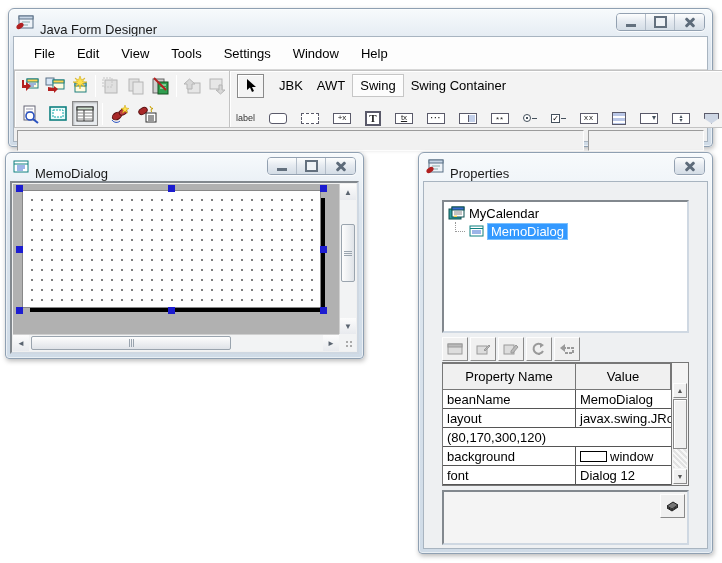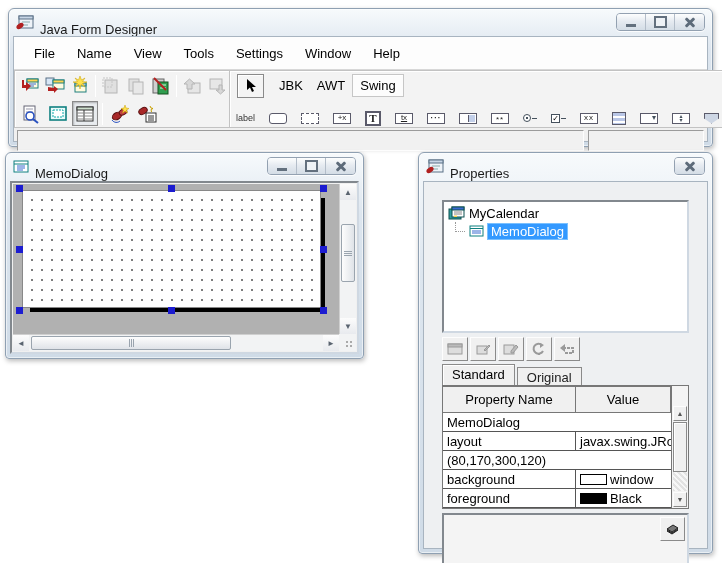--- a/index.html
+++ b/index.html
@@ -164,21 +164,21 @@
       <span class="title-text">Java Form Designer</span>
       <span class="caps">
         <span class="cap g-min"></span>
         <span class="cap g-max"></span>
         <span class="cap g-close"></span>
       </span>
     </div>
     <div class="client">
       <div class="menubar">
         <span class="mi">File</span>
-        <span class="mi">Name</span>
+        <span class="mi">Edit</span>
         <span class="mi">View</span>
         <span class="mi">Tools</span>
         <span class="mi">Settings</span>
         <span class="mi">Window</span>
         <span class="mi">Help</span>
       </div>
 
       <div class="toolzone">
 
         <div class="tpanel left">
@@ -294,20 +294,21 @@
         <div class="tpanel right">
           <div class="trow1">
             <span class="pointer-btn">
               <svg width="12" height="14" viewBox="0 0 12 14">
                 <path d="M2 0 L2 11 L5 8.5 L7 13 L9 12 L7 8 L11 8 Z" fill="#000"></path>
               </svg>
             </span>
             <span class="ptab">JBK</span>
             <span class="ptab">AWT</span>
             <span class="ptab sel">Swing</span>
+            <span class="ptab">Swing Container</span>
           </div>
           <div class="trow2 pal">
             <span class="pi pal-label">label</span>
             <span class="pi">
                 <span class="pbox round"></span>
               </span>
             <span class="pi">
                 <span class="pbox dashed"></span>
               </span>
             <span class="pi">
@@ -493,53 +494,43 @@
           </svg>
         </span>
         <span class="pbtn">
           <svg width="16" height="14" viewBox="0 0 16 14">
             <path d="M4 6 L14 6 L14 11 L6 11" fill="none" stroke="#9a9a9a" stroke-width="2" stroke-dasharray="3 1"></path>
             <path d="M6 2 L1 6 L6 10 Z" fill="#9a9a9a"></path>
           </svg>
         </span>
       </div>
 
-      <div class="ptabs">
-        <span class="tab on">Standard</span>
-        <span class="tab off">Original</span>
-      </div>
 
       <div class="ptable">
         <div class="tcols">
           <div class="thead">
             <span class="th c1">Property Name</span>
             <span class="th c2">Value</span>
           </div>
           <div class="trowp">
+            <span class="td c1">beanName</span>
             <span class="td c2">MemoDialog</span>
           </div>
           <div class="trowp">
             <span class="td c1">layout</span>
             <span class="td c2">javax.swing.JRootPa...</span>
           </div>
           <div class="trowp">
             <span class="td c2">(80,170,300,120)</span>
           </div>
           <div class="trowp">
             <span class="td c1">background</span>
             <span class="td c2">
               <span class="swatch" style="background-color: rgb(255, 255, 255);"></span>
               <span>window</span>
-            </span>
-          </div>
-          <div class="trowp">
-            <span class="td c1">foreground</span>
-            <span class="td c2">
-              <span class="swatch" style="background-color: rgb(0, 0, 0);"></span>
-              <span>Black</span>
             </span>
           </div>
           <div class="trowp">
             <span class="td c1">font</span>
             <span class="td c2">Dialog 12</span>
           </div>
         </div>
         <div class="tsbar">
           <span class="tsb-btn tsb-up"></span>
           <span class="tsb-thumb"></span>

